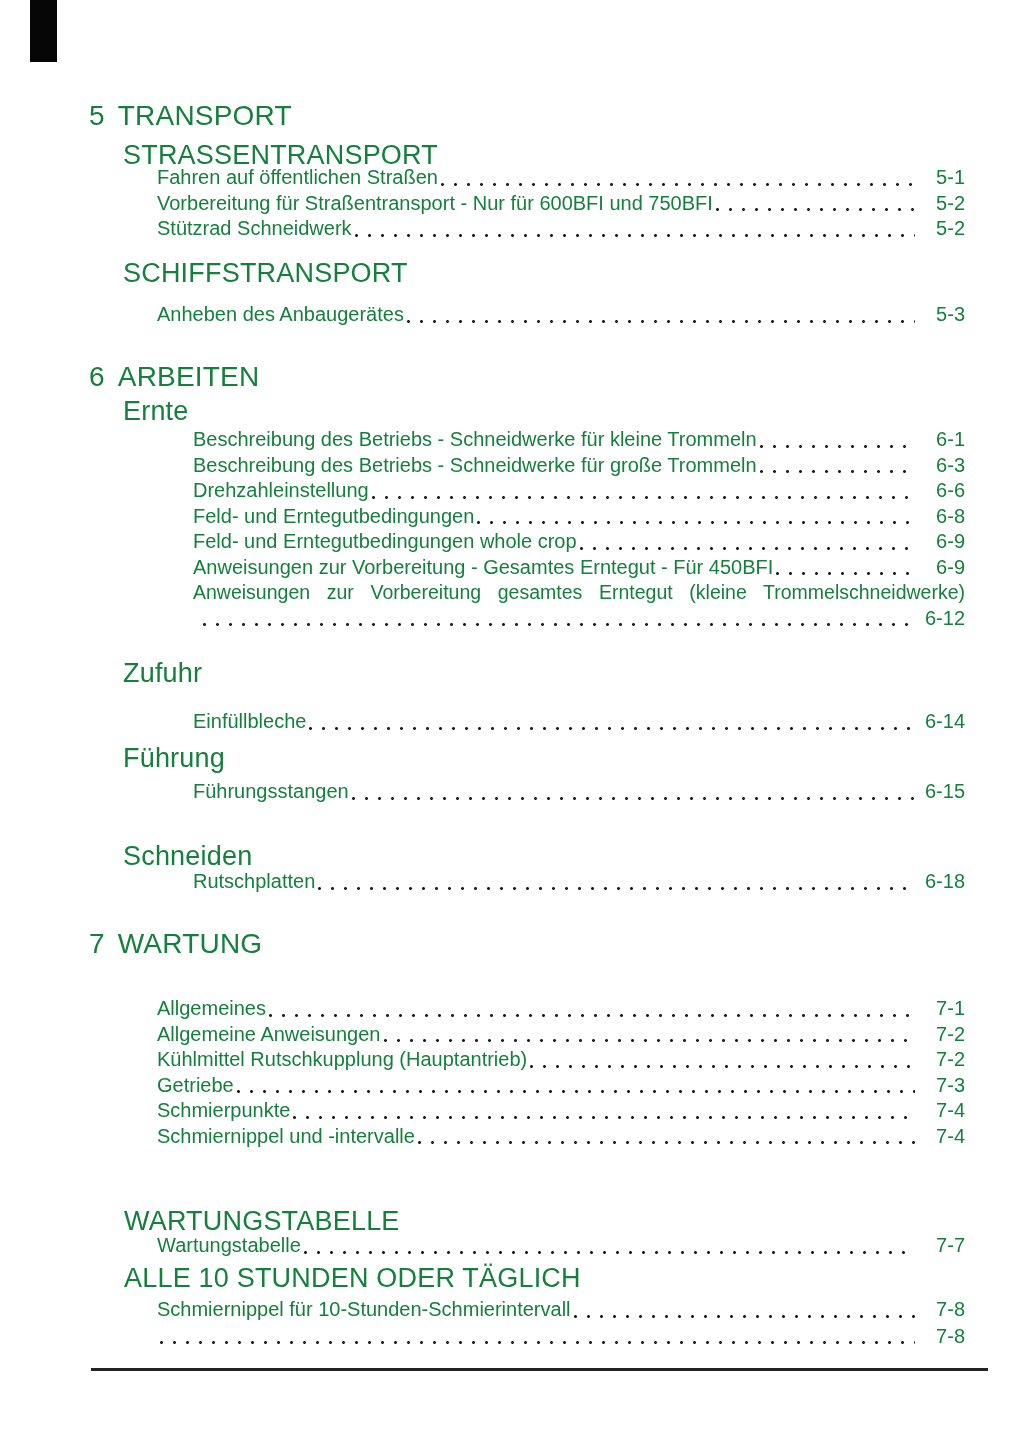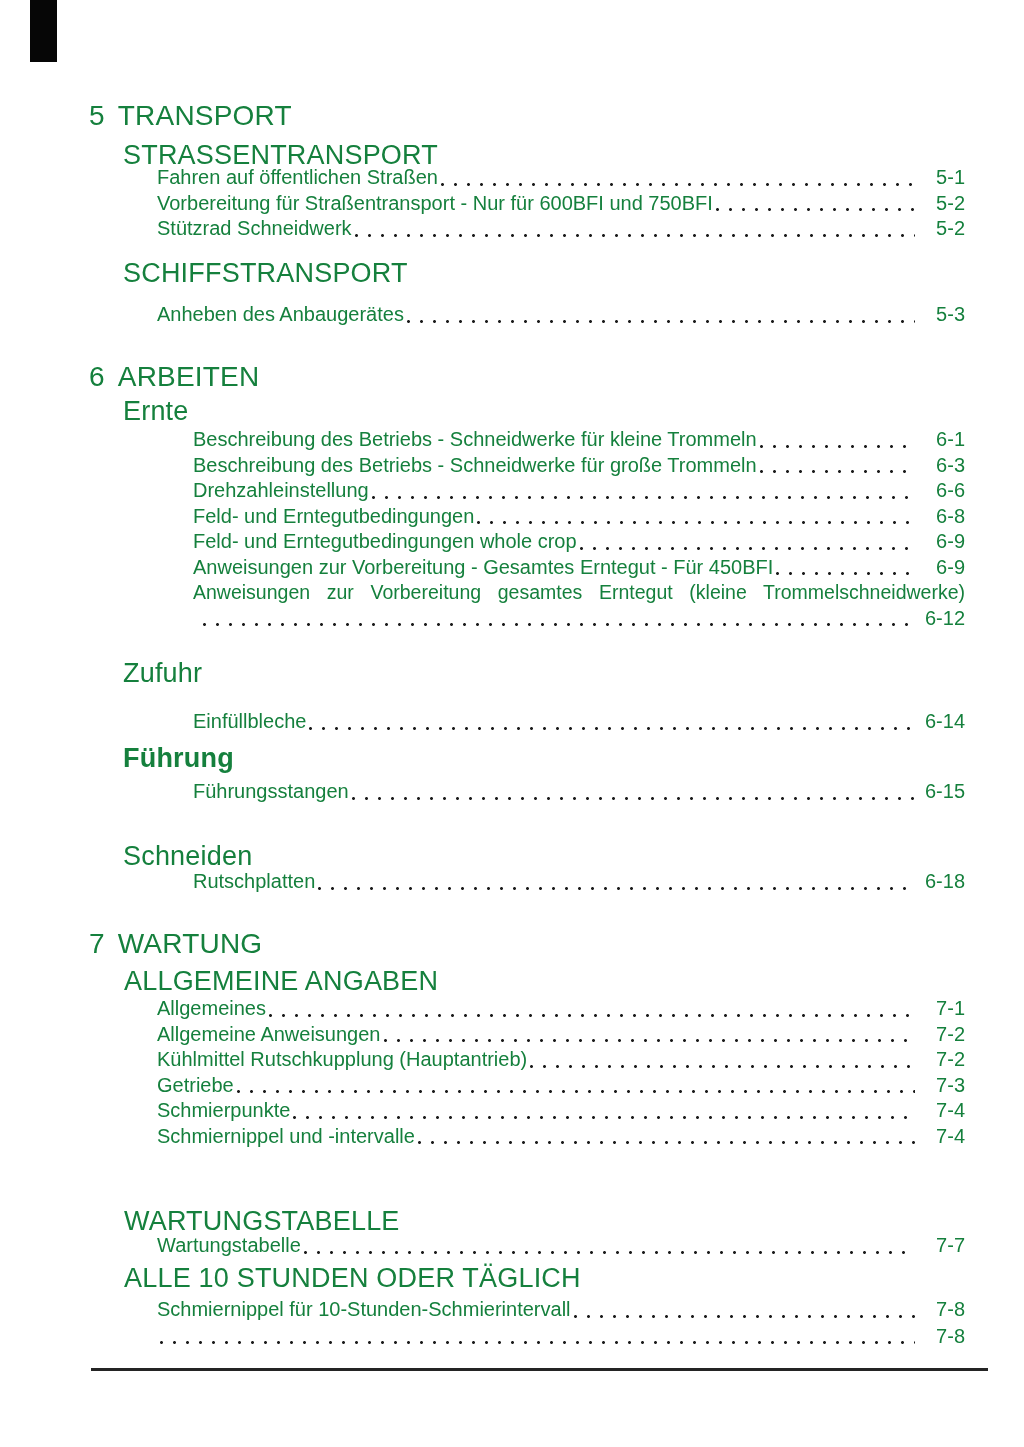--- a/index.html
+++ b/index.html
@@ -116,21 +116,21 @@
   <div class="h2" style="left:123px; top:660px;">Zufuhr</div>
 
   <div class="group" style="left:193px; top:689px; width:772px;margin-top:20px;">
     <div class="row">
       <span class="t">Einfüllbleche</span>
       <span class="dots"></span>
       <span class="pg">6-14</span>
     </div>
   </div>
 
-  <div class="h2" style="left:123px; top:745px;font-weight:bold;">Führung</div>
+  <div class="h2" style="left:123px; top:745px;">Führung</div>
 
   <div class="group" style="left:193px; top:779px; width:772px;">
     <div class="row">
       <span class="t">Führungsstangen</span>
       <span class="dots"></span>
       <span class="pg">6-15</span>
     </div>
   </div>
 
   <div class="h2" style="left:123px; top:843px;">Schneiden</div>
@@ -140,21 +140,20 @@
       <span class="t">Rutschplatten</span>
       <span class="dots"></span>
       <span class="pg">6-18</span>
     </div>
   </div>
 
   <div class="h1" style="left:89px; top:930px;">
     <span class="num">7</span><span>WARTUNG</span>
   </div>
 
-  <div class="h2" style="left:124px; top:968px;">ALLGEMEINE ANGABEN</div>
 
   <div class="group" style="left:157px; top:996px; width:808px;">
     <div class="row">
       <span class="t">Allgemeines</span>
       <span class="dots"></span>
       <span class="pg">7-1</span>
     </div>
     <div class="row">
       <span class="t">Allgemeine Anweisungen</span>
       <span class="dots"></span>

